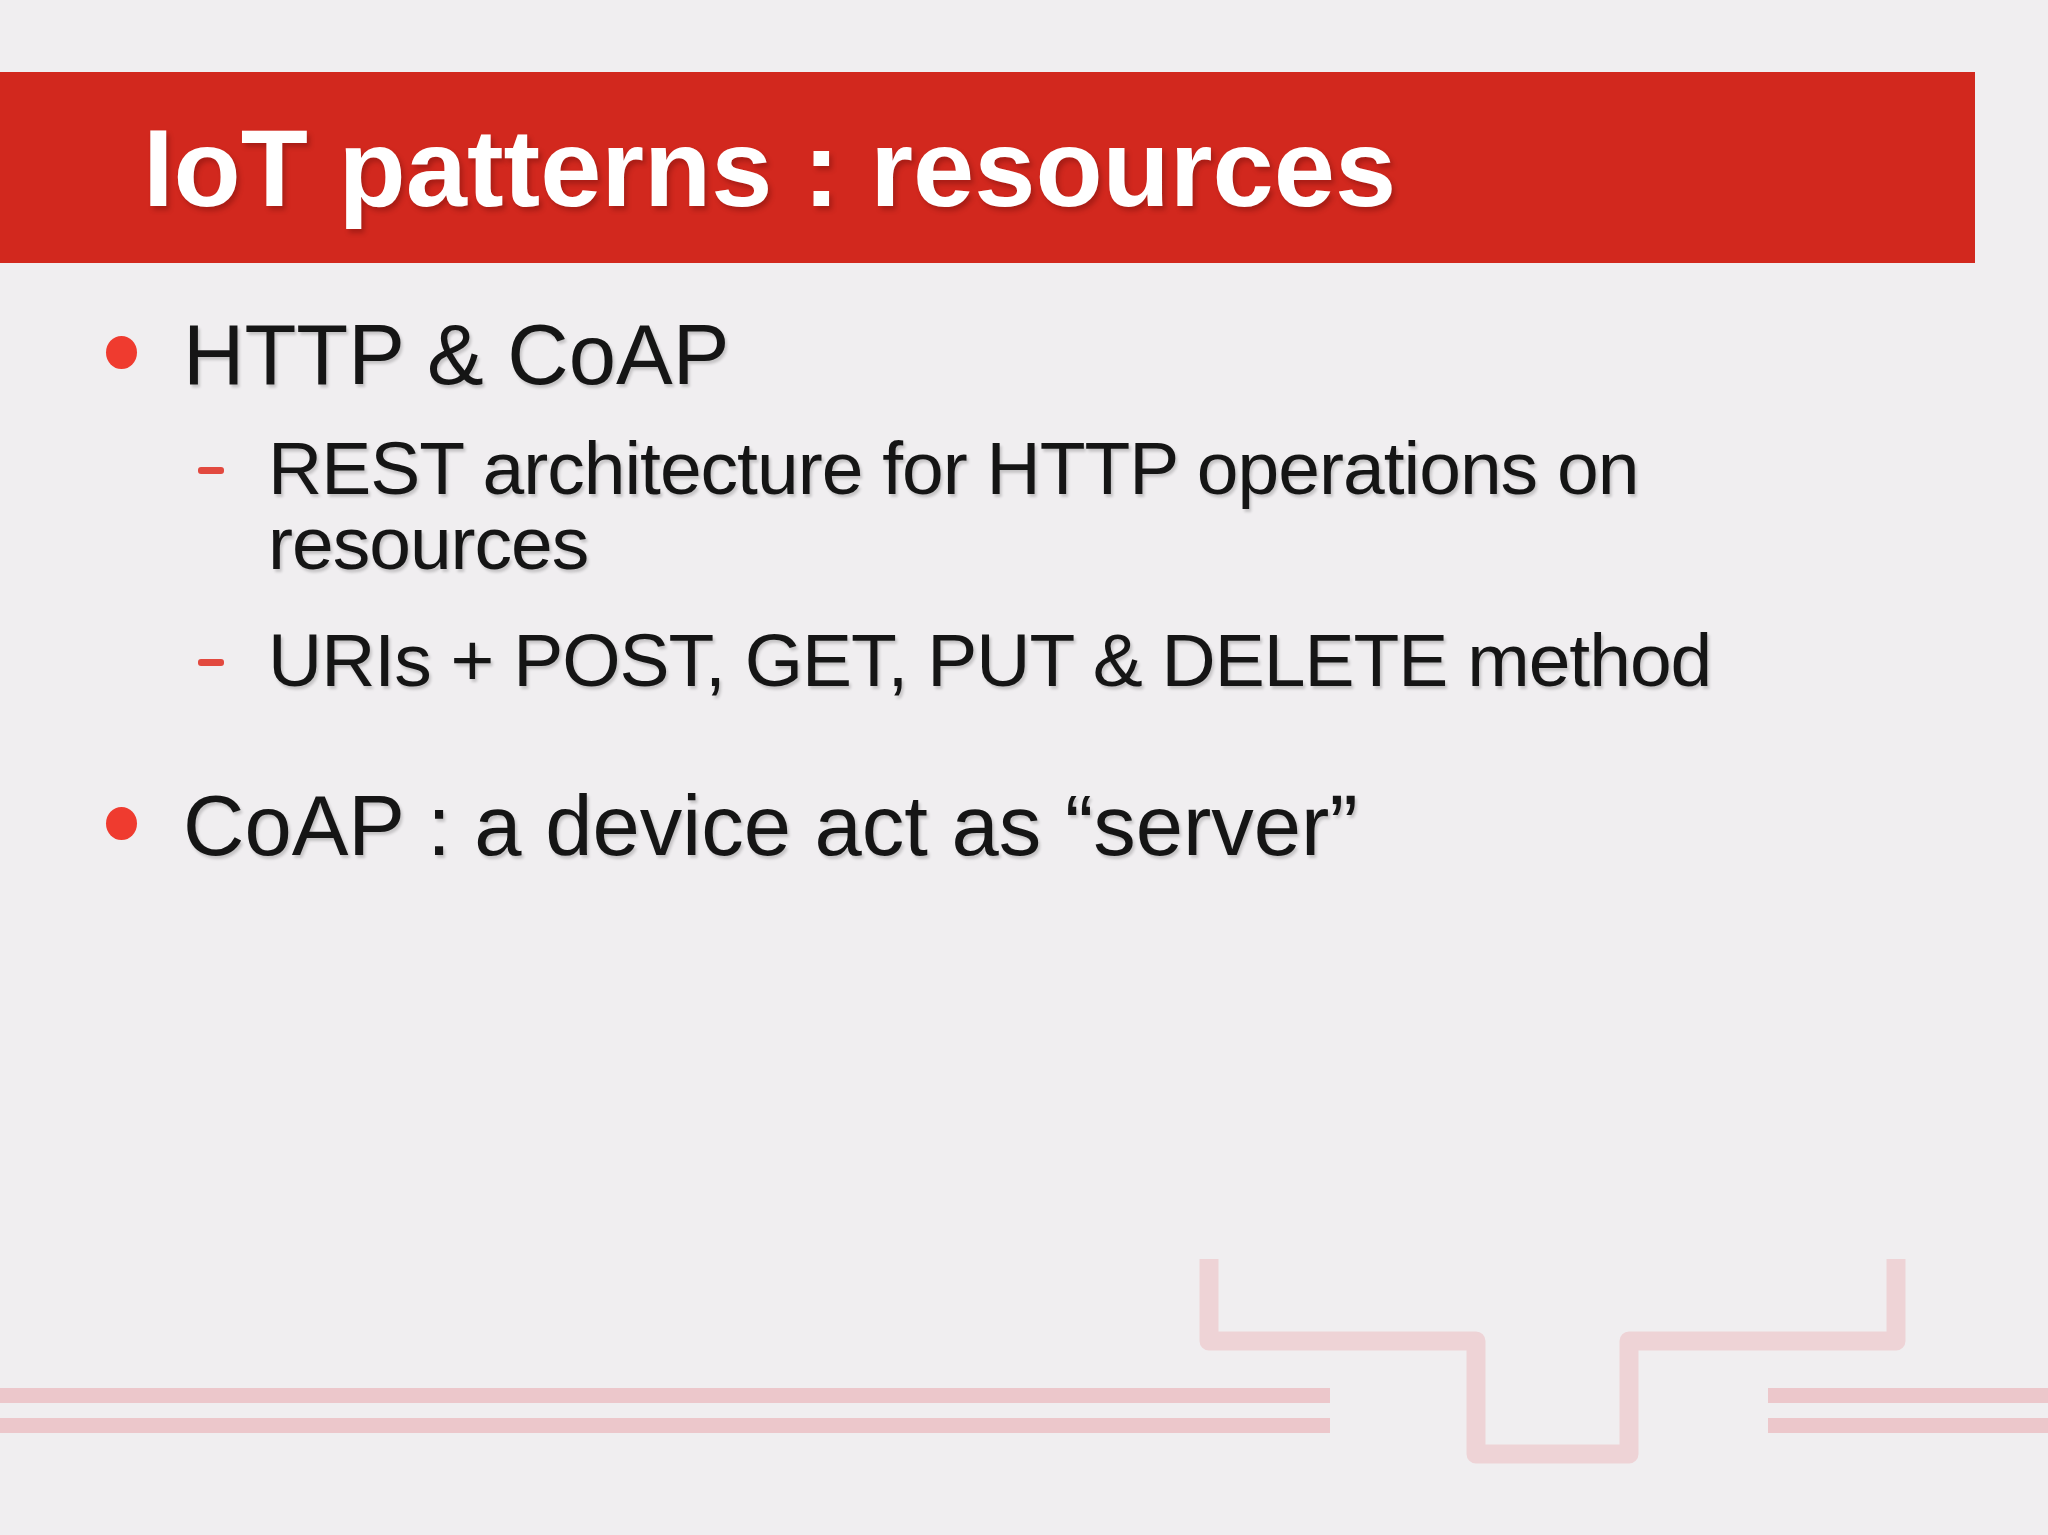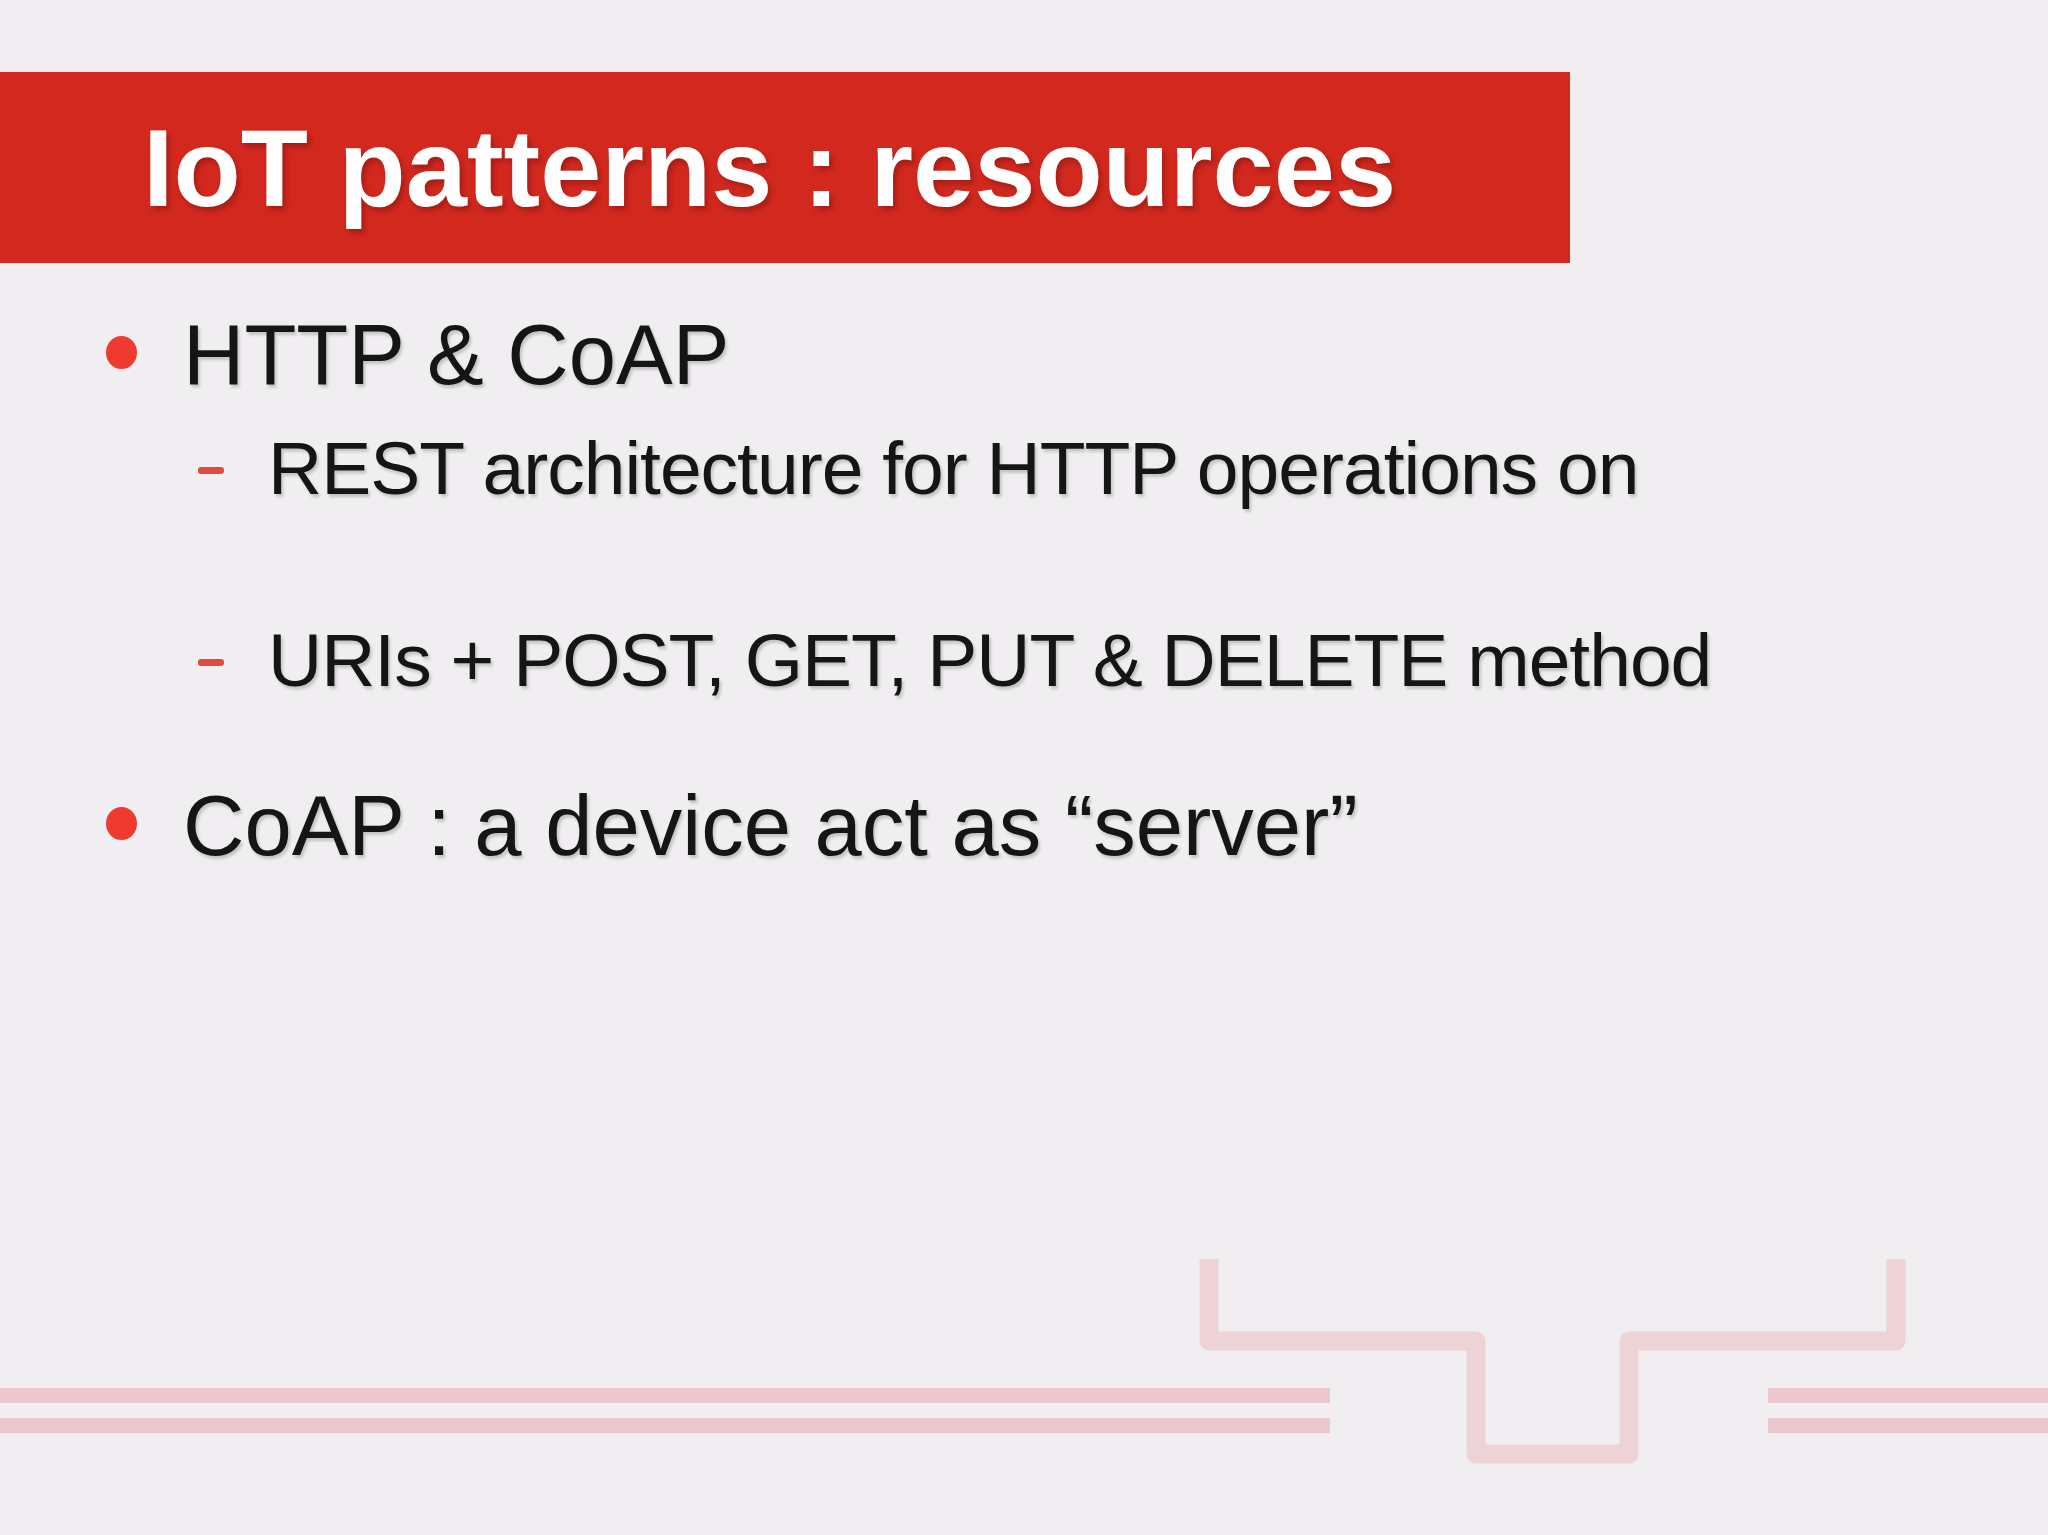--- a/index.html
+++ b/index.html
@@ -13,21 +13,21 @@
     overflow: hidden;
     background: var(--background, #f0eef0);
     font-family: "Liberation Sans", sans-serif;
   }
 
   
   .title-bar {
     position: absolute;
     left: 0;
     top: 72px;
-    width: 1570px;
+    width: 1975px;
     height: 191px;
     background: var(--title-bar, #d2281e);
   }
   .title-bar h1 {
     margin: 0;
     padding-left: 143px;
     font-size: 110px;
     line-height: 191px;
     font-weight: bold;
     color: var(--title-text, #ffffff);
@@ -121,20 +121,21 @@
 <main class="content">
 
   <div class="row l1 row1">
     <span class="dot"></span>
     <span>HTTP &amp; CoAP</span>
   </div>
 
   <div class="row l2 row2">
     <span class="dash"></span>
     <div>REST architecture for HTTP operations on</div>
+    <div>resources</div>
   </div>
 
   <div class="row l2 row3">
     <span class="dash"></span>
     <div>URIs + POST, GET, PUT &amp; DELETE method</div>
   </div>
 
   <div class="row l1 row4">
     <span class="dot"></span>
     <span>CoAP : a device act as “server”</span>

